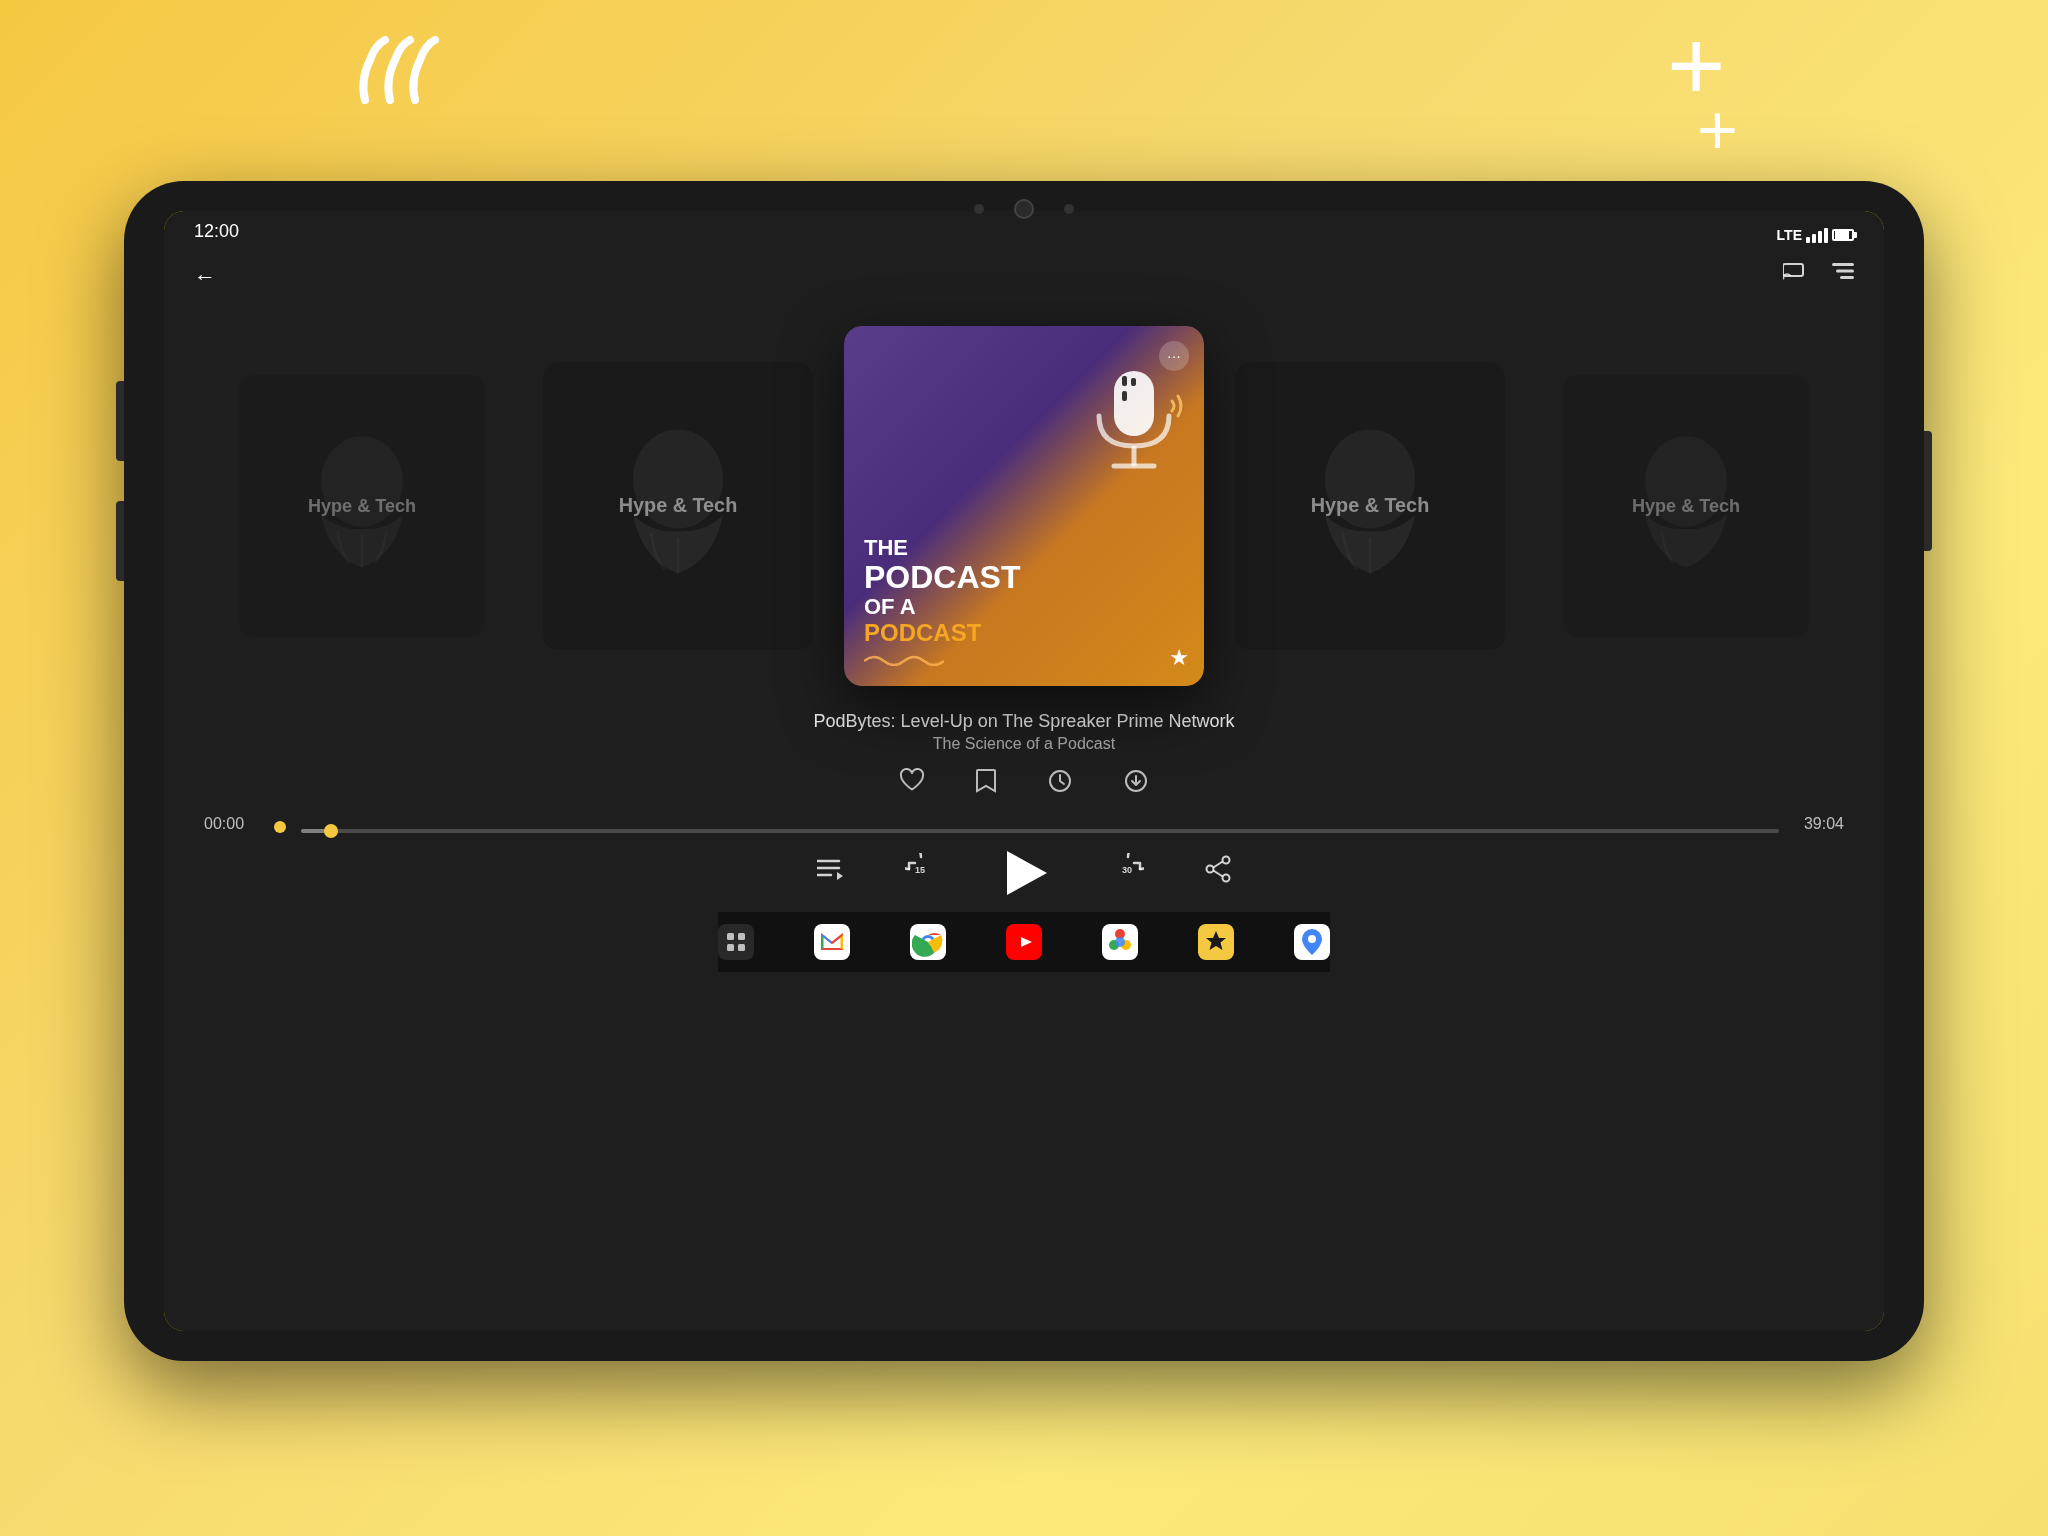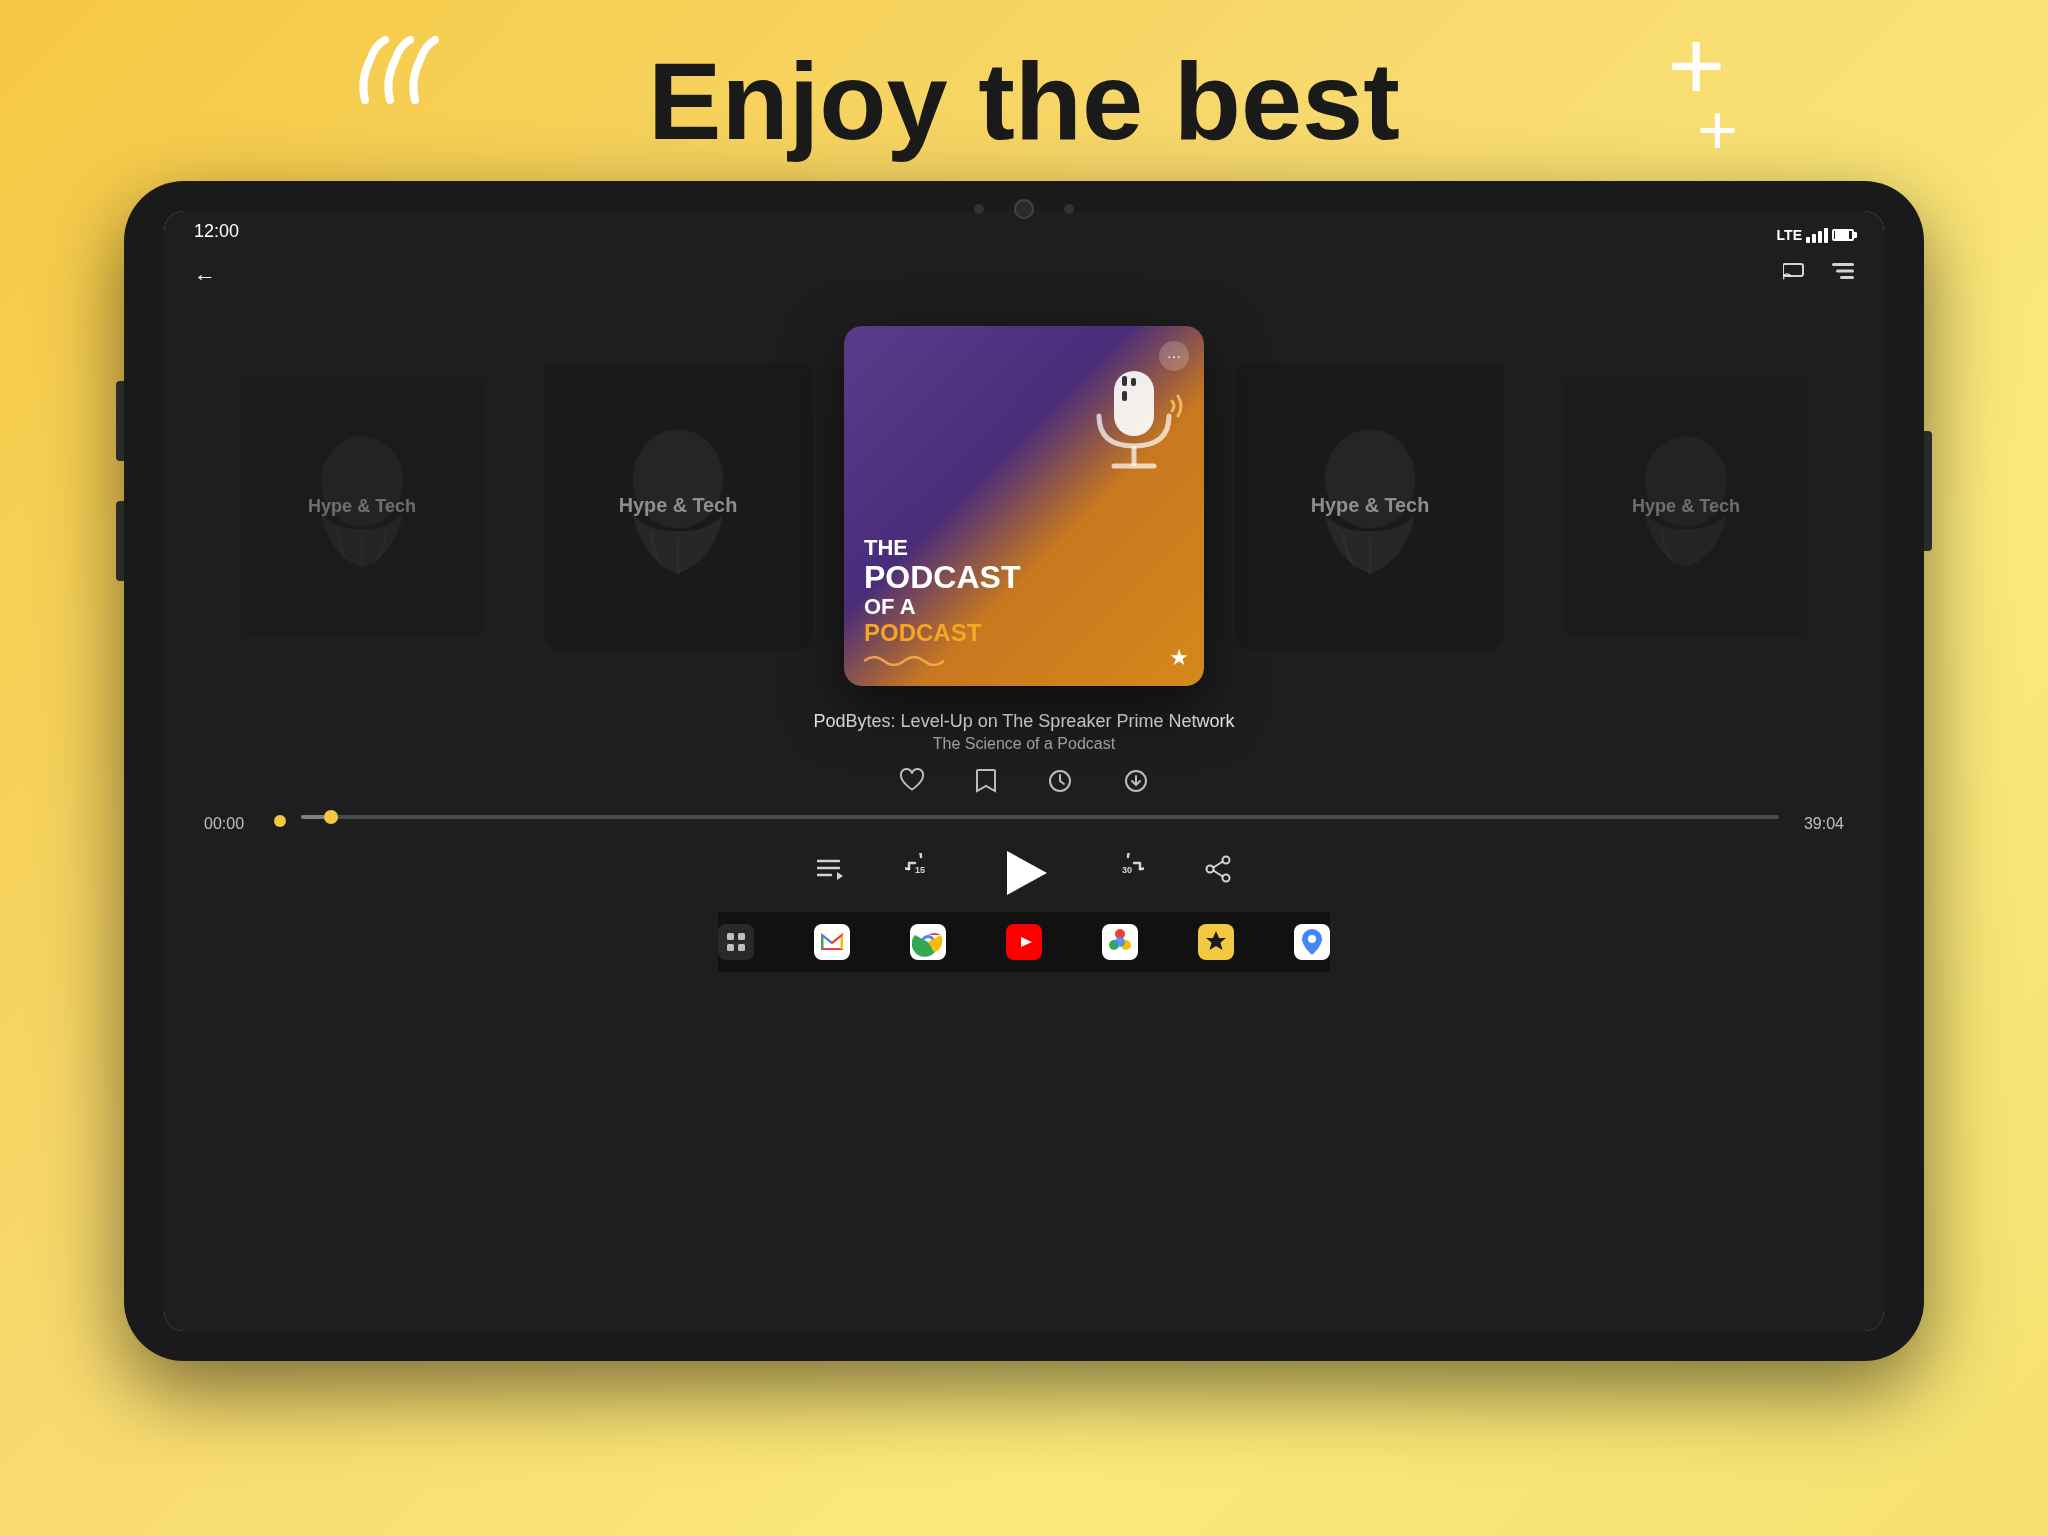--- a/index.html
+++ b/index.html
@@ -413,21 +413,21 @@
       color: rgba(255,255,255,0.7);
       font-size: 24px;
       cursor: pointer;
     }
 
     
     .progress-area {
       width: 100%;
       padding: 0 40px;
       display: flex;
-      align-items: flex-start;
+      align-items: flex-end;
       gap: 15px;
       margin-bottom: 12px;
     }
 
     .time-label {
       color: rgba(255,255,255,0.7);
       font-size: 16px;
       min-width: 50px;
     }
 
@@ -546,21 +546,21 @@
       <path d="M65 80 Q60 60 70 40 Q75 25 85 20" stroke="white" stroke-width="8" fill="none" stroke-linecap="round"></path>
     </svg>
   </div>
 
   <div class="plus-decorations">
     <span class="plus-big">+</span>
     <span class="plus-small" style="margin-top:-20px;">+</span>
   </div>
 
   <h1 class="header-title">
-    <span>Enjoy the best</span><br>
+    <br>
   </h1>
 </div>
 
 <div class="tablet-outer">
 
   <div class="tablet-camera-area">
     <div class="tablet-camera-dot"></div>
     <div class="tablet-camera-lens"></div>
     <div class="tablet-camera-dot"></div>
   </div>

